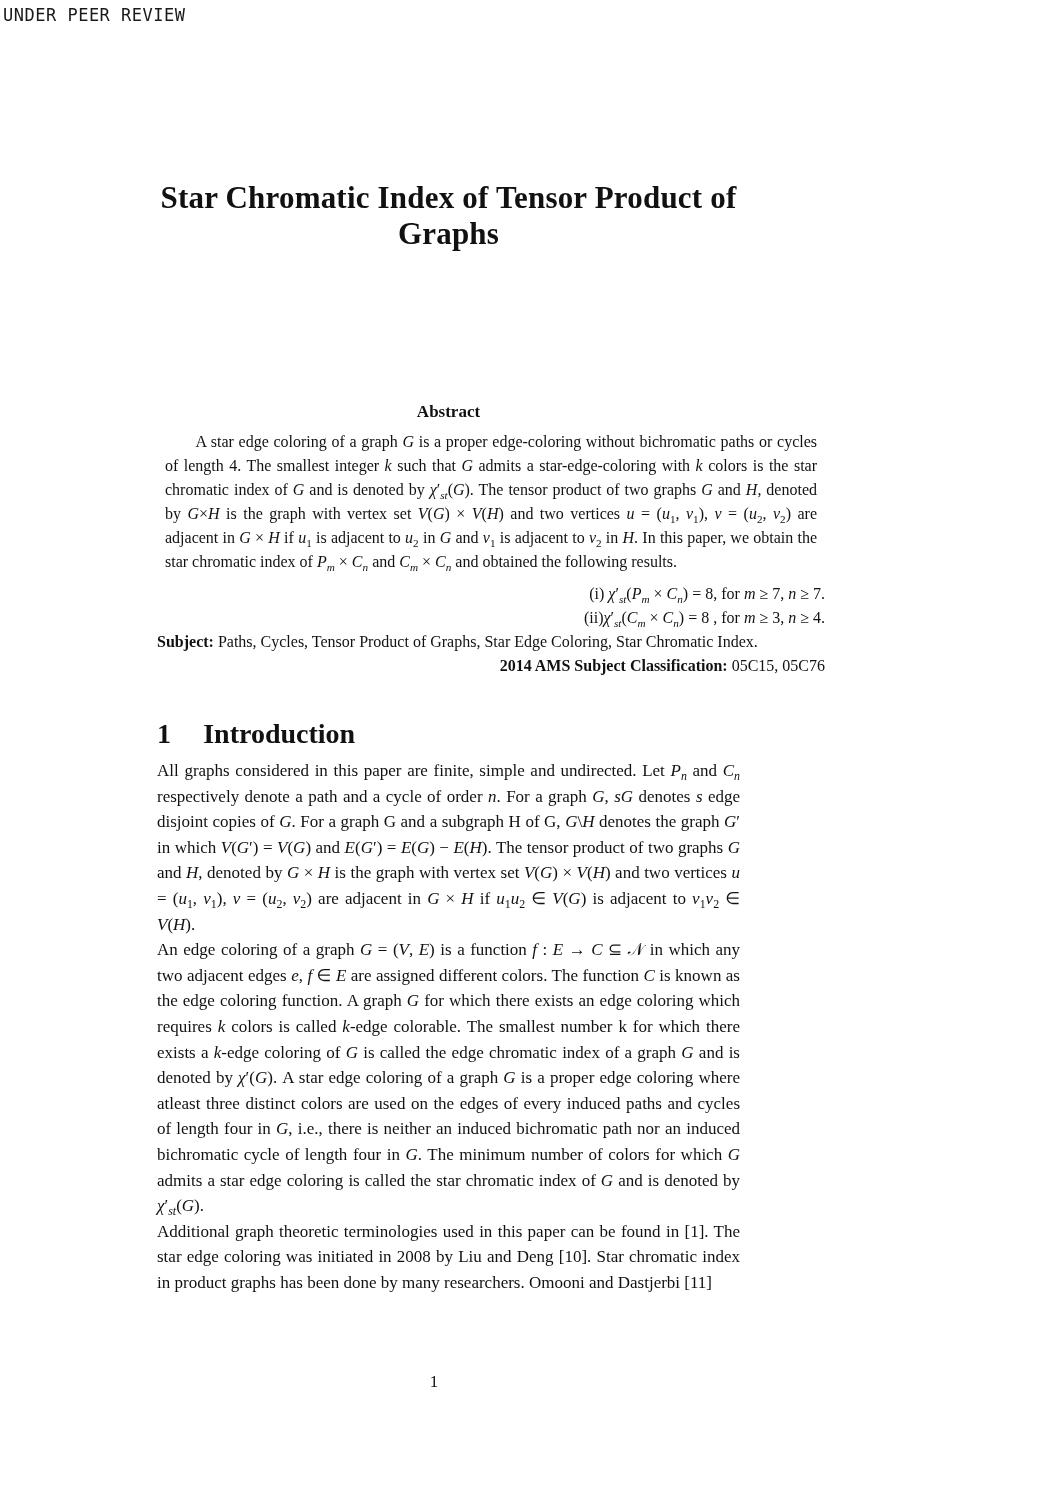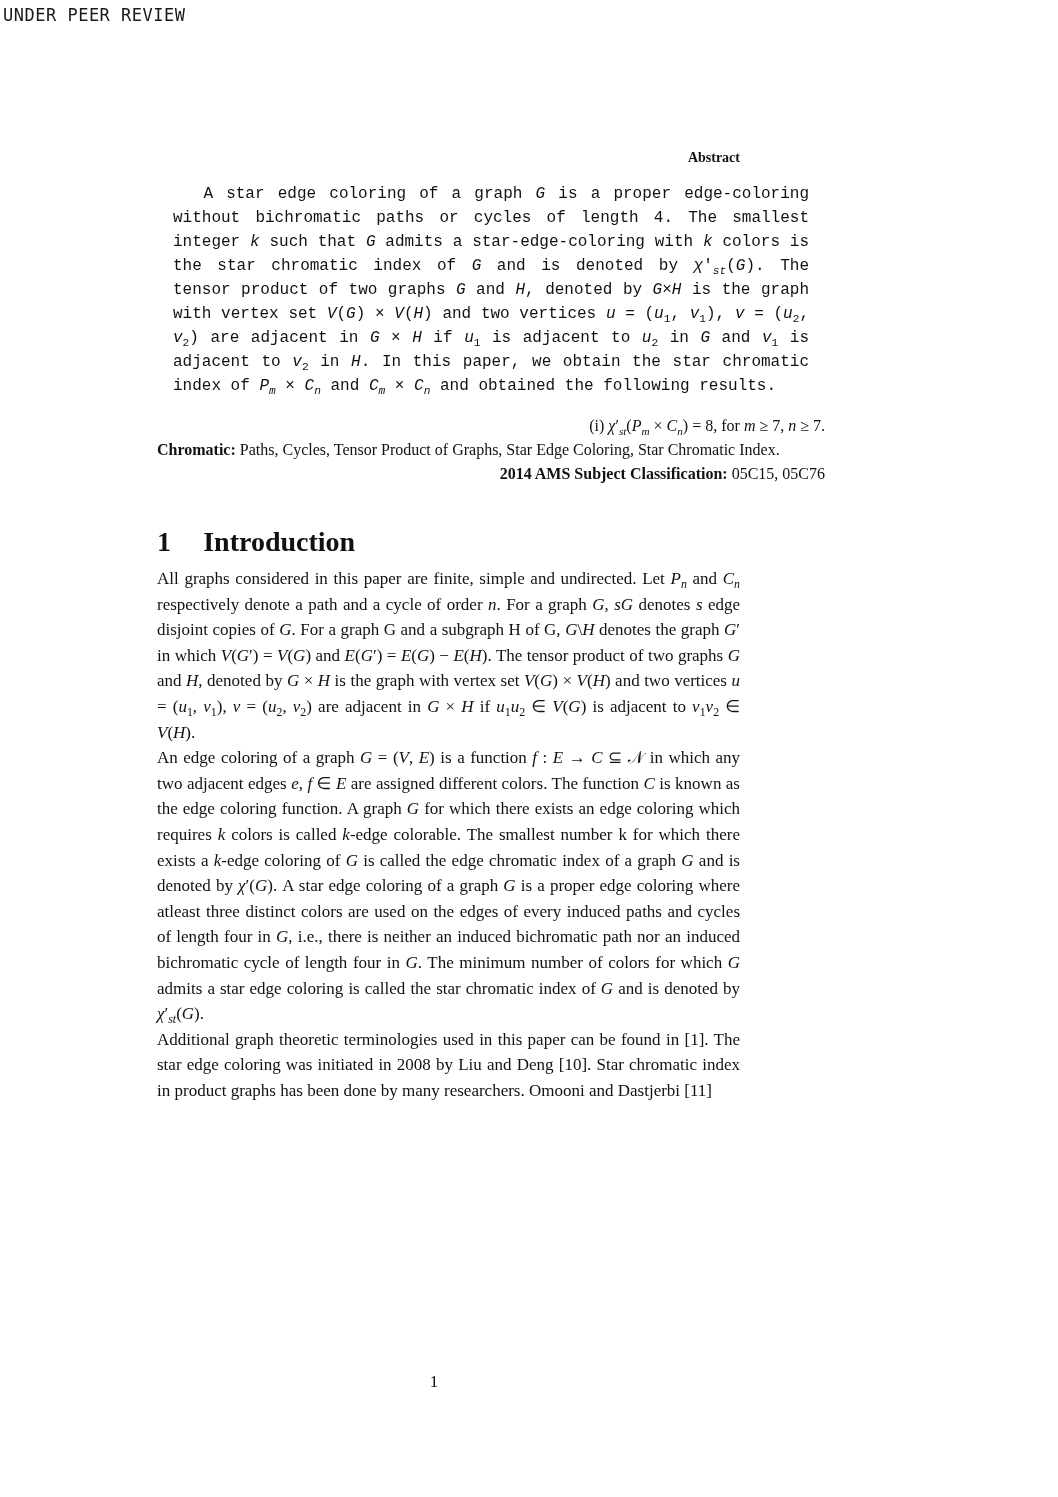--- a/index.html
+++ b/index.html
@@ -31,35 +31,34 @@
   .title {
     margin: 0;
     padding-top: 180px;
     text-align: center;
     font-size: 31px;
     font-weight: bold;
     letter-spacing: 0.2px;
   }
   .abstract-heading {
     margin-top: 150px;
-    text-align: right;
-    font-size: 14px;
+    text-align: center;
+    font-size: 17px;
     font-weight: bold;
   }
   .abstract-body {
     width: 668px;
     margin: 7px auto 0 auto;
     font-size: 16px;
     line-height: 24px;
   }
   .abs-par {
-    margin: 16px;
+    margin: 8px;
     text-indent: 1.9em;
     text-align: justify;
-    font-family: Liberation Mono, monospace;
   }
   .abs-line {
     text-align: right;
   }
   .abs-line.just {
     text-align: justify;
   }
   .section-heading {
     margin: 40px 0 0 0;
     font-size: 28px;
@@ -92,27 +91,29 @@
 </style>
 </head>
 <body>
 
 <div class="page">
 
   <div class="watermark">UNDER PEER REVIEW</div>
 
   <div class="content">
 
+    <h1 class="title">Star Chromatic Index of Tensor Product of Graphs</h1>
 
     <div class="abstract-heading">Abstract</div>
 
     <div class="abstract-body">
       <p class="abs-par">A star edge coloring of a graph <i>G</i> is a proper edge-coloring without bichromatic paths or cycles of length 4. The smallest integer <i>k</i> such that <i>G</i> admits a star-edge-coloring with <i>k</i> colors is the star chromatic index of <i>G</i> and is denoted by <i>χ</i>′<sub><i>st</i></sub>(<i>G</i>). The tensor product of two graphs <i>G</i> and <i>H</i>, denoted by <i>G</i>×<i>H</i> is the graph with vertex set <i>V</i>(<i>G</i>) × <i>V</i>(<i>H</i>) and two vertices <i>u</i> = (<i>u</i><sub>1</sub>, <i>v</i><sub>1</sub>), <i>v</i> = (<i>u</i><sub>2</sub>, <i>v</i><sub>2</sub>) are adjacent in <i>G</i> × <i>H</i> if <i>u</i><sub>1</sub> is adjacent to <i>u</i><sub>2</sub> in <i>G</i> and <i>v</i><sub>1</sub> is adjacent to <i>v</i><sub>2</sub> in <i>H</i>. In this paper, we obtain the star chromatic index of <i>P</i><sub><i>m</i></sub> × <i>C</i><sub><i>n</i></sub> and <i>C</i><sub><i>m</i></sub> × <i>C</i><sub><i>n</i></sub> and obtained the following results.</p>
       <div class="abs-line">(i) <i>χ</i>′<sub><i>st</i></sub>(<i>P</i><sub><i>m</i></sub> × <i>C</i><sub><i>n</i></sub>) = 8, for <i>m</i> ≥ 7, <i>n</i> ≥ 7.</div>
-      <div class="abs-line just"><b>Chromatic:</b> Paths, Cycles, Tensor Product of Graphs, Star Edge Coloring, Star Chromatic Index.</div>
+      <div class="abs-line">(ii)<i>χ</i>′<sub><i>st</i></sub>(<i>C</i><sub><i>m</i></sub> × <i>C</i><sub><i>n</i></sub>) = 8 , for <i>m</i> ≥ 3, <i>n</i> ≥ 4.</div>
+      <div class="abs-line just"><b>Subject:</b> Paths, Cycles, Tensor Product of Graphs, Star Edge Coloring, Star Chromatic Index.</div>
       <div class="abs-line"><b>2014 AMS Subject Classification:</b> 05C15, 05C76</div>
     </div>
 
     <h2 class="section-heading">
       <span class="sec-num">1</span><span>Introduction</span>
     </h2>
 
     <div class="body-text">
       <p>All graphs considered in this paper are finite, simple and undirected. Let <i>P</i><sub><i>n</i></sub> and <i>C</i><sub><i>n</i></sub> respectively denote a path and a cycle of order <i>n</i>. For a graph <i>G</i>, <i>sG</i> denotes <i>s</i> edge disjoint copies of <i>G</i>. For a graph G and a subgraph H of G, <i>G</i>\<i>H</i> denotes the graph <i>G</i>′ in which <i>V</i>(<i>G</i>′) = <i>V</i>(<i>G</i>) and <i>E</i>(<i>G</i>′) = <i>E</i>(<i>G</i>) − <i>E</i>(<i>H</i>). The tensor product of two graphs <i>G</i> and <i>H</i>, denoted by <i>G</i> × <i>H</i> is the graph with vertex set <i>V</i>(<i>G</i>) × <i>V</i>(<i>H</i>) and two vertices <i>u</i> = (<i>u</i><sub>1</sub>, <i>v</i><sub>1</sub>), <i>v</i> = (<i>u</i><sub>2</sub>, <i>v</i><sub>2</sub>) are adjacent in <i>G</i> × <i>H</i> if <i>u</i><sub>1</sub><i>u</i><sub>2</sub> ∈ <i>V</i>(<i>G</i>) is adjacent to <i>v</i><sub>1</sub><i>v</i><sub>2</sub> ∈ <i>V</i>(<i>H</i>).</p>
       <p>An edge coloring of a graph <i>G</i> = (<i>V</i>, <i>E</i>) is a function <i>f</i> : <i>E</i> → <i>C</i> ⊆ 𝒩 in which any two adjacent edges <i>e</i>, <i>f</i> ∈ <i>E</i> are assigned different colors. The function <i>C</i> is known as the edge coloring function. A graph <i>G</i> for which there exists an edge coloring which requires <i>k</i> colors is called <i>k</i>-edge colorable. The smallest number k for which there exists a <i>k</i>-edge coloring of <i>G</i> is called the edge chromatic index of a graph <i>G</i> and is denoted by <i>χ</i>′(<i>G</i>). A star edge coloring of a graph <i>G</i> is a proper edge coloring where atleast three distinct colors are used on the edges of every induced paths and cycles of length four in <i>G</i>, i.e., there is neither an induced bichromatic path nor an induced bichromatic cycle of length four in <i>G</i>. The minimum number of colors for which <i>G</i> admits a star edge coloring is called the star chromatic index of <i>G</i> and is denoted by <i>χ</i>′<sub><i>st</i></sub>(<i>G</i>).</p>

